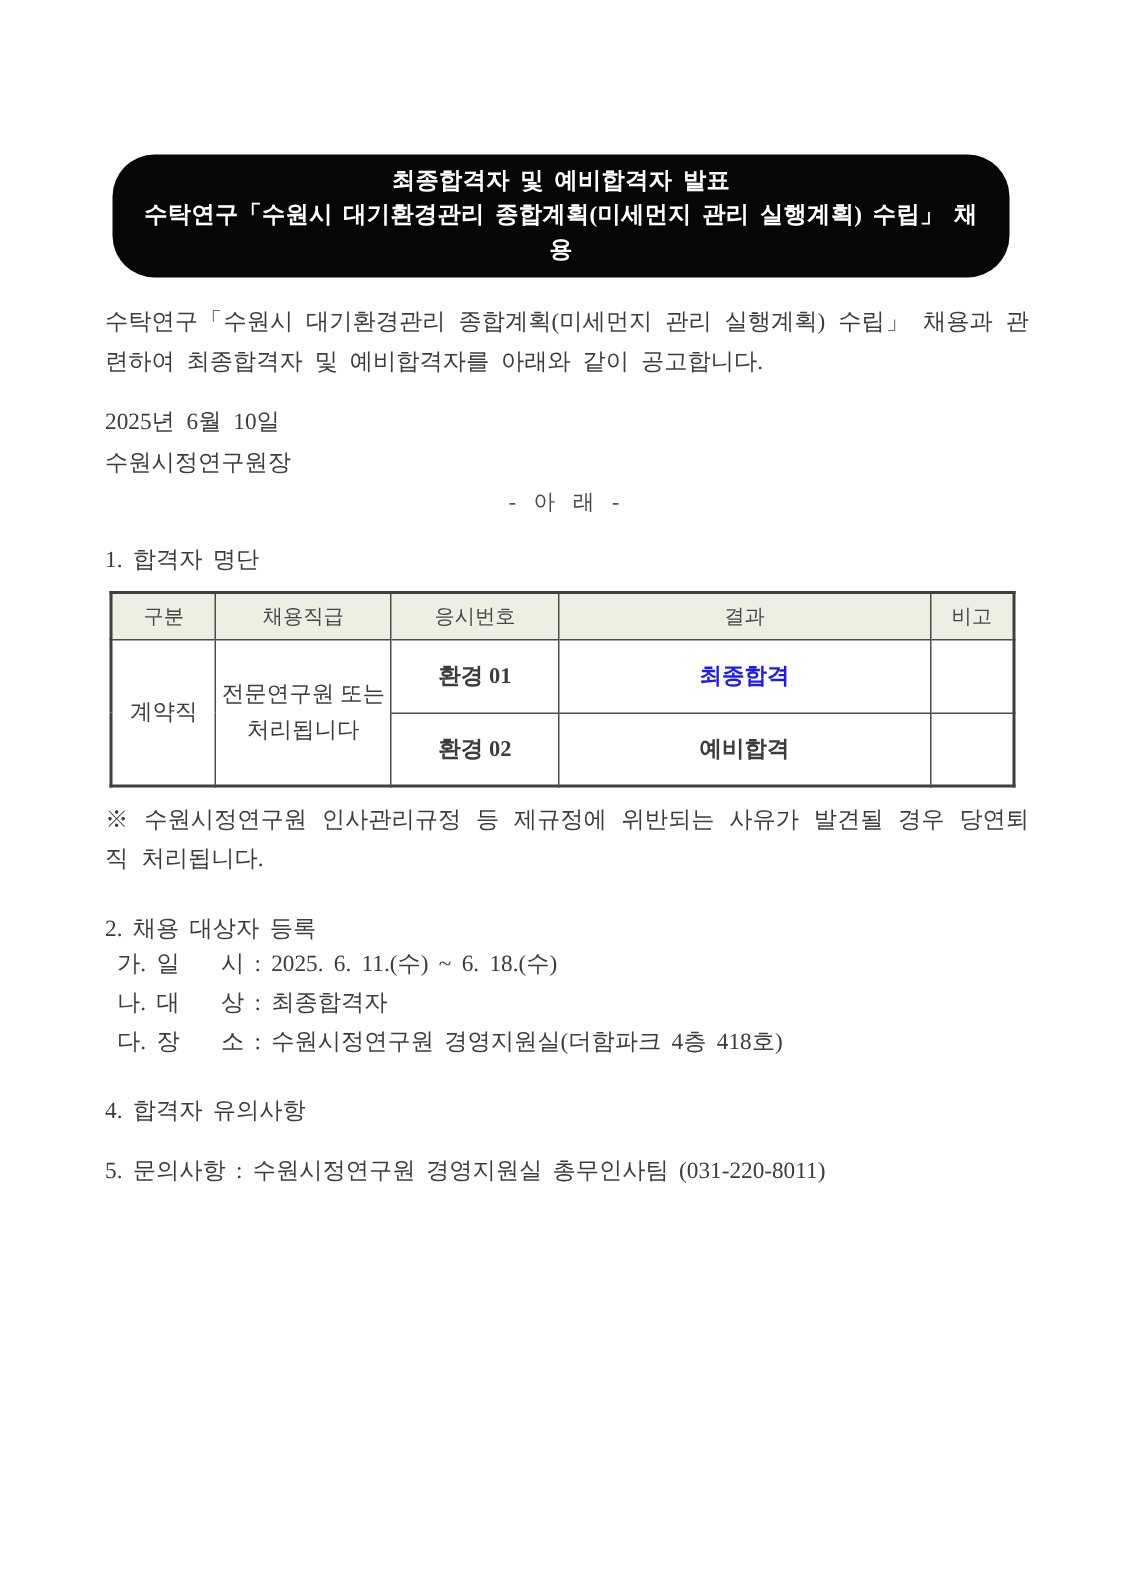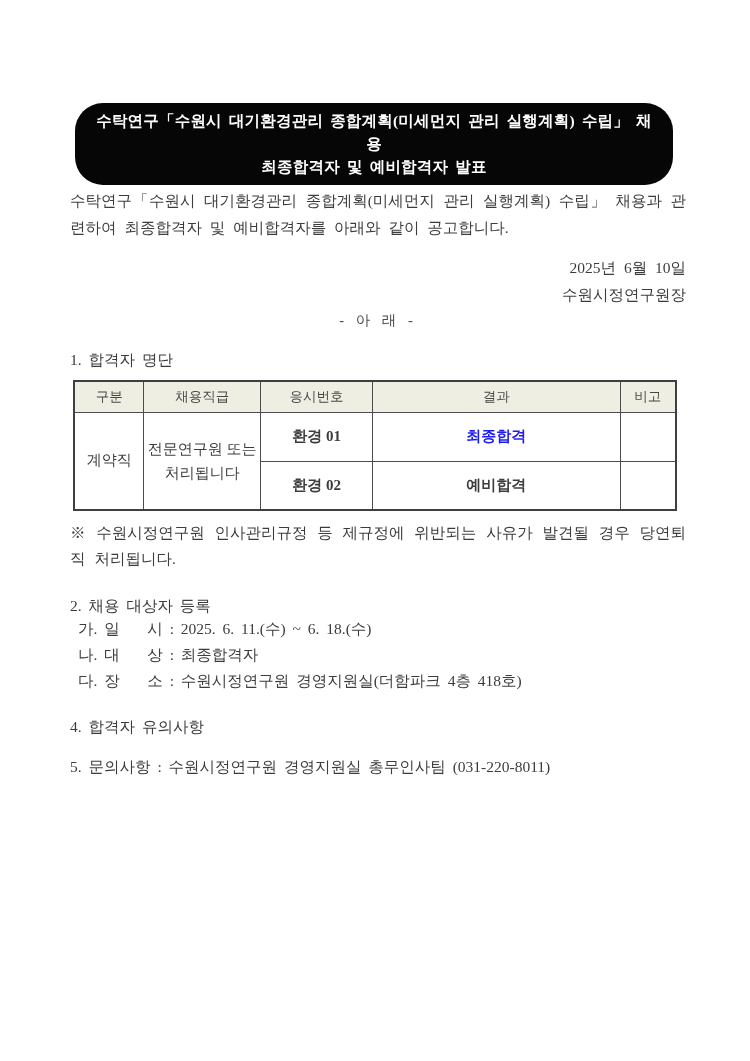--- a/index.html
+++ b/index.html
@@ -25,29 +25,28 @@
   }
   .title-box .t-line {
     color: #ffffff;
     font-weight: bold;
     font-size: 15.5px;
     line-height: 23px;
     word-spacing: 3px;
     letter-spacing: 0.2px;
   }
   .intro {
-    margin-top: 2px;
+    margin-top: 16px;
     font-size: 15.5px;
     line-height: 27px;
     text-align: justify;
     word-spacing: 4px;
   }
   .dateline {
     margin-top: 13px;
-    text-align: right;
     font-size: 15.5px;
     line-height: 27px;
     word-spacing: 4px;
   }
   .dateline .signer { font-weight: normal; }
   .divider {
     margin-top: 3px;
     text-align: center;
     font-size: 14.5px;
     letter-spacing: 4px;
@@ -117,22 +116,22 @@
   .s3 { margin-top: 23px; }
   .s4 { margin-top: 24px; }
   .s5 { margin-top: 22px; }
 </style>
 </head>
 <body>
 
 <div class="page">
 
   <div class="title-box">
+    <div class="t-line">최종합격자 및 예비합격자 발표</div>
     <div class="t-line">수탁연구「수원시 대기환경관리 종합계획(미세먼지 관리 실행계획) 수립」 채용</div>
-    <div class="t-line">최종합격자 및 예비합격자 발표</div>
   </div>
 
   <p class="intro">수탁연구「수원시 대기환경관리 종합계획(미세먼지 관리 실행계획) 수립」 채용과 관련하여 최종합격자 및 예비합격자를 아래와 같이 공고합니다.</p>
 
   <div class="dateline">
     <div class="date">2025년 6월 10일</div>
     <div class="signer">수원시정연구원장</div>
   </div>
 
   <div class="divider">- 아 래 -</div>

